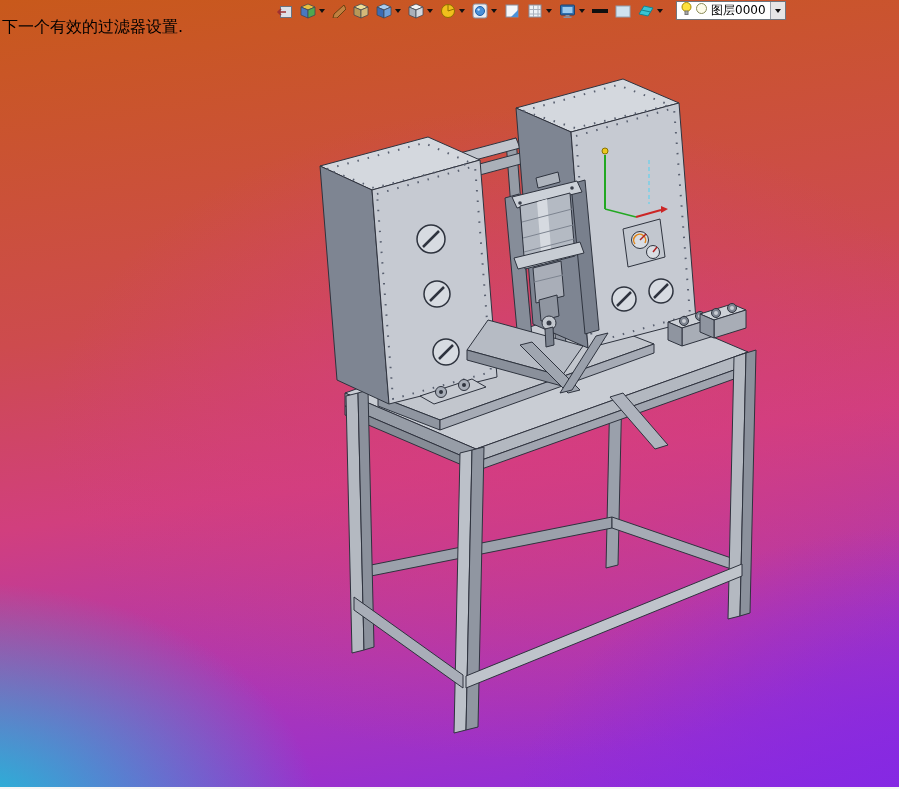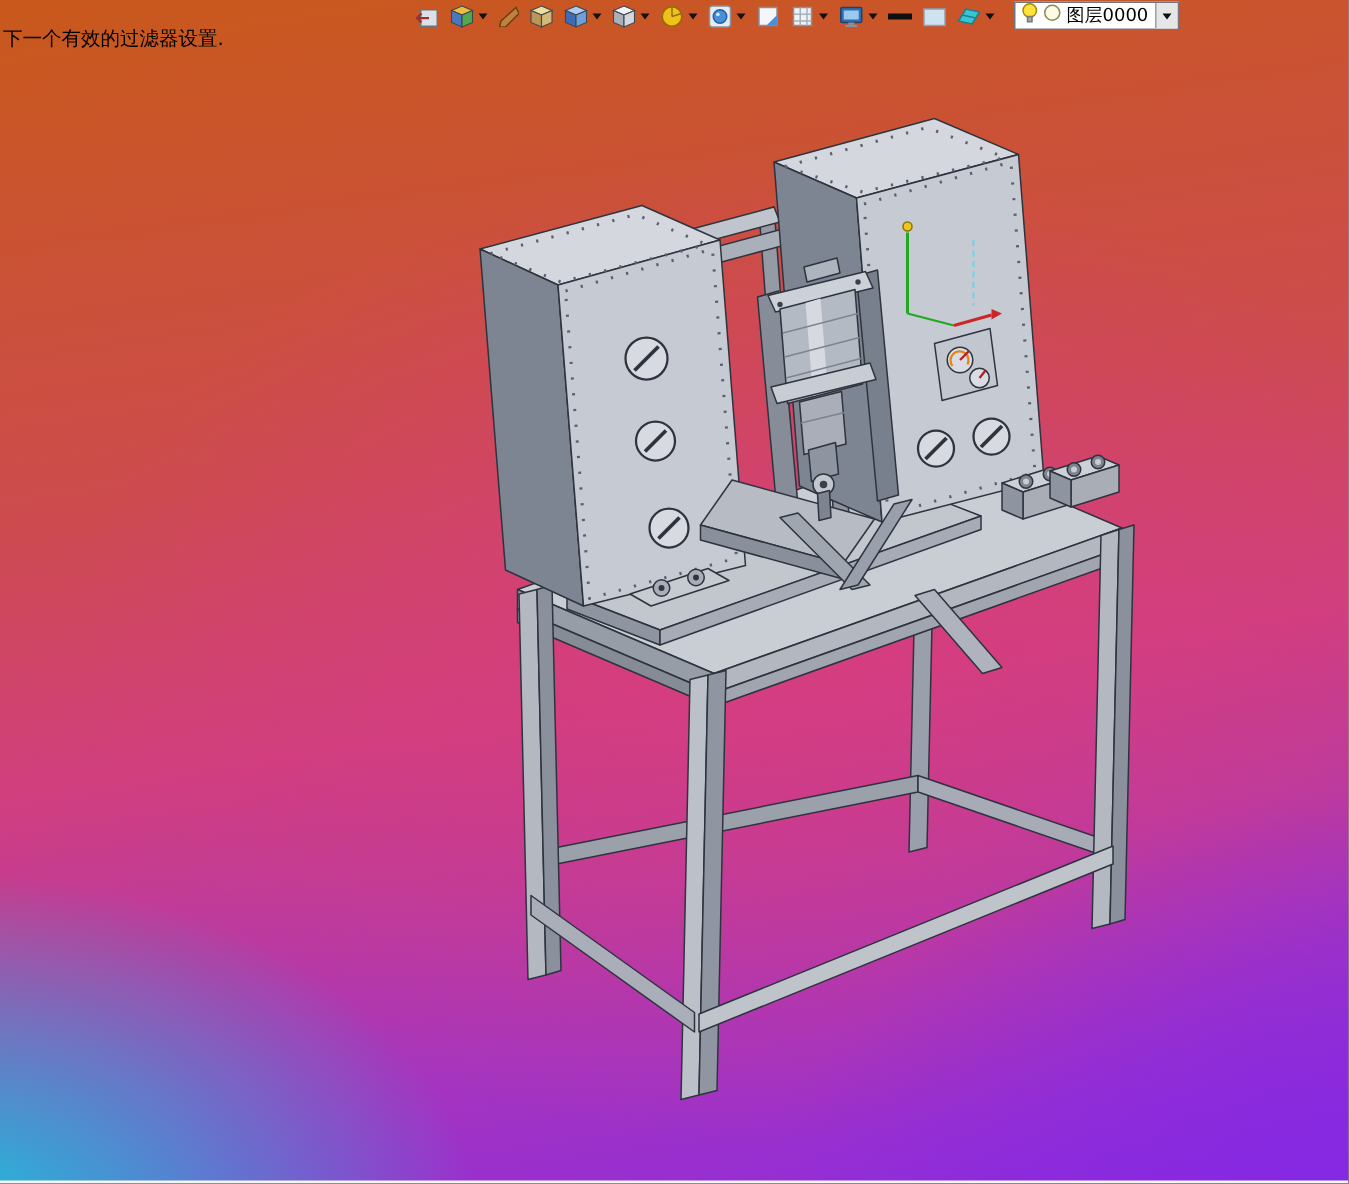--- a/index.html
+++ b/index.html
@@ -5,21 +5,21 @@
   *{margin:0;padding:0;box-sizing:border-box}
   html,body{width:899px;height:789px;overflow:hidden}
   body{font-family:"DejaVu Sans","Liberation Sans",sans-serif;position:relative;background:#888}
   .screen{position:absolute;inset:0;overflow:hidden;
     background:
       radial-gradient(55% 42% at -4% 104%, #18c5da 0%, rgba(24,197,218,0) 72%),
       radial-gradient(60% 48% at 104% 104%, #8428e4 0%, rgba(132,40,228,0) 78%),
       radial-gradient(70% 55% at 58% 55%, rgba(214,60,130,0.75) 0%, rgba(214,60,130,0) 75%),
       linear-gradient(172deg, #c8591b 0%, #cd4b4e 38%, #d13f7e 58%, #aa36b8 80%, #8c2bdf 100%);
   }
-  .status-text{position:absolute;left:2px;top:17px;font-size:13px;color:#000;z-index:6;white-space:nowrap}
+  .status-text{position:absolute;left:2px;top:17px;font-size:16px;color:#000;z-index:6;white-space:nowrap}
   .toolbar{position:absolute;top:1px;left:276px;height:22px;display:flex;align-items:flex-start;gap:7px;z-index:5}
   .tbi{display:flex;align-items:center;height:20px;cursor:pointer}
   .tbi svg{display:block}
   .caret{display:inline-block;width:0;height:0;border-left:3.5px solid transparent;border-right:3.5px solid transparent;border-top:4px solid #101010;margin-left:3px}
   .layer-combo{display:flex;align-items:center;height:19px;background:#fff;border:1px solid #70767e;padding-left:2px;margin-left:6px;cursor:pointer}
   .layer-text{font-size:12px;color:#000;padding:0 4px 0 2px;line-height:19px;white-space:nowrap}
   .combo-btn{width:15px;height:17px;background:#e6e6e6;border-left:1px solid #9aa0a8;display:flex;align-items:center;justify-content:center}
   .combo-btn .caret{margin-left:0}
   .viewport-svg{position:absolute;inset:0;z-index:2}
   .bottom-strip{position:absolute;left:0;bottom:0;width:100%;height:2px;background:#f5f5f5;z-index:4}

